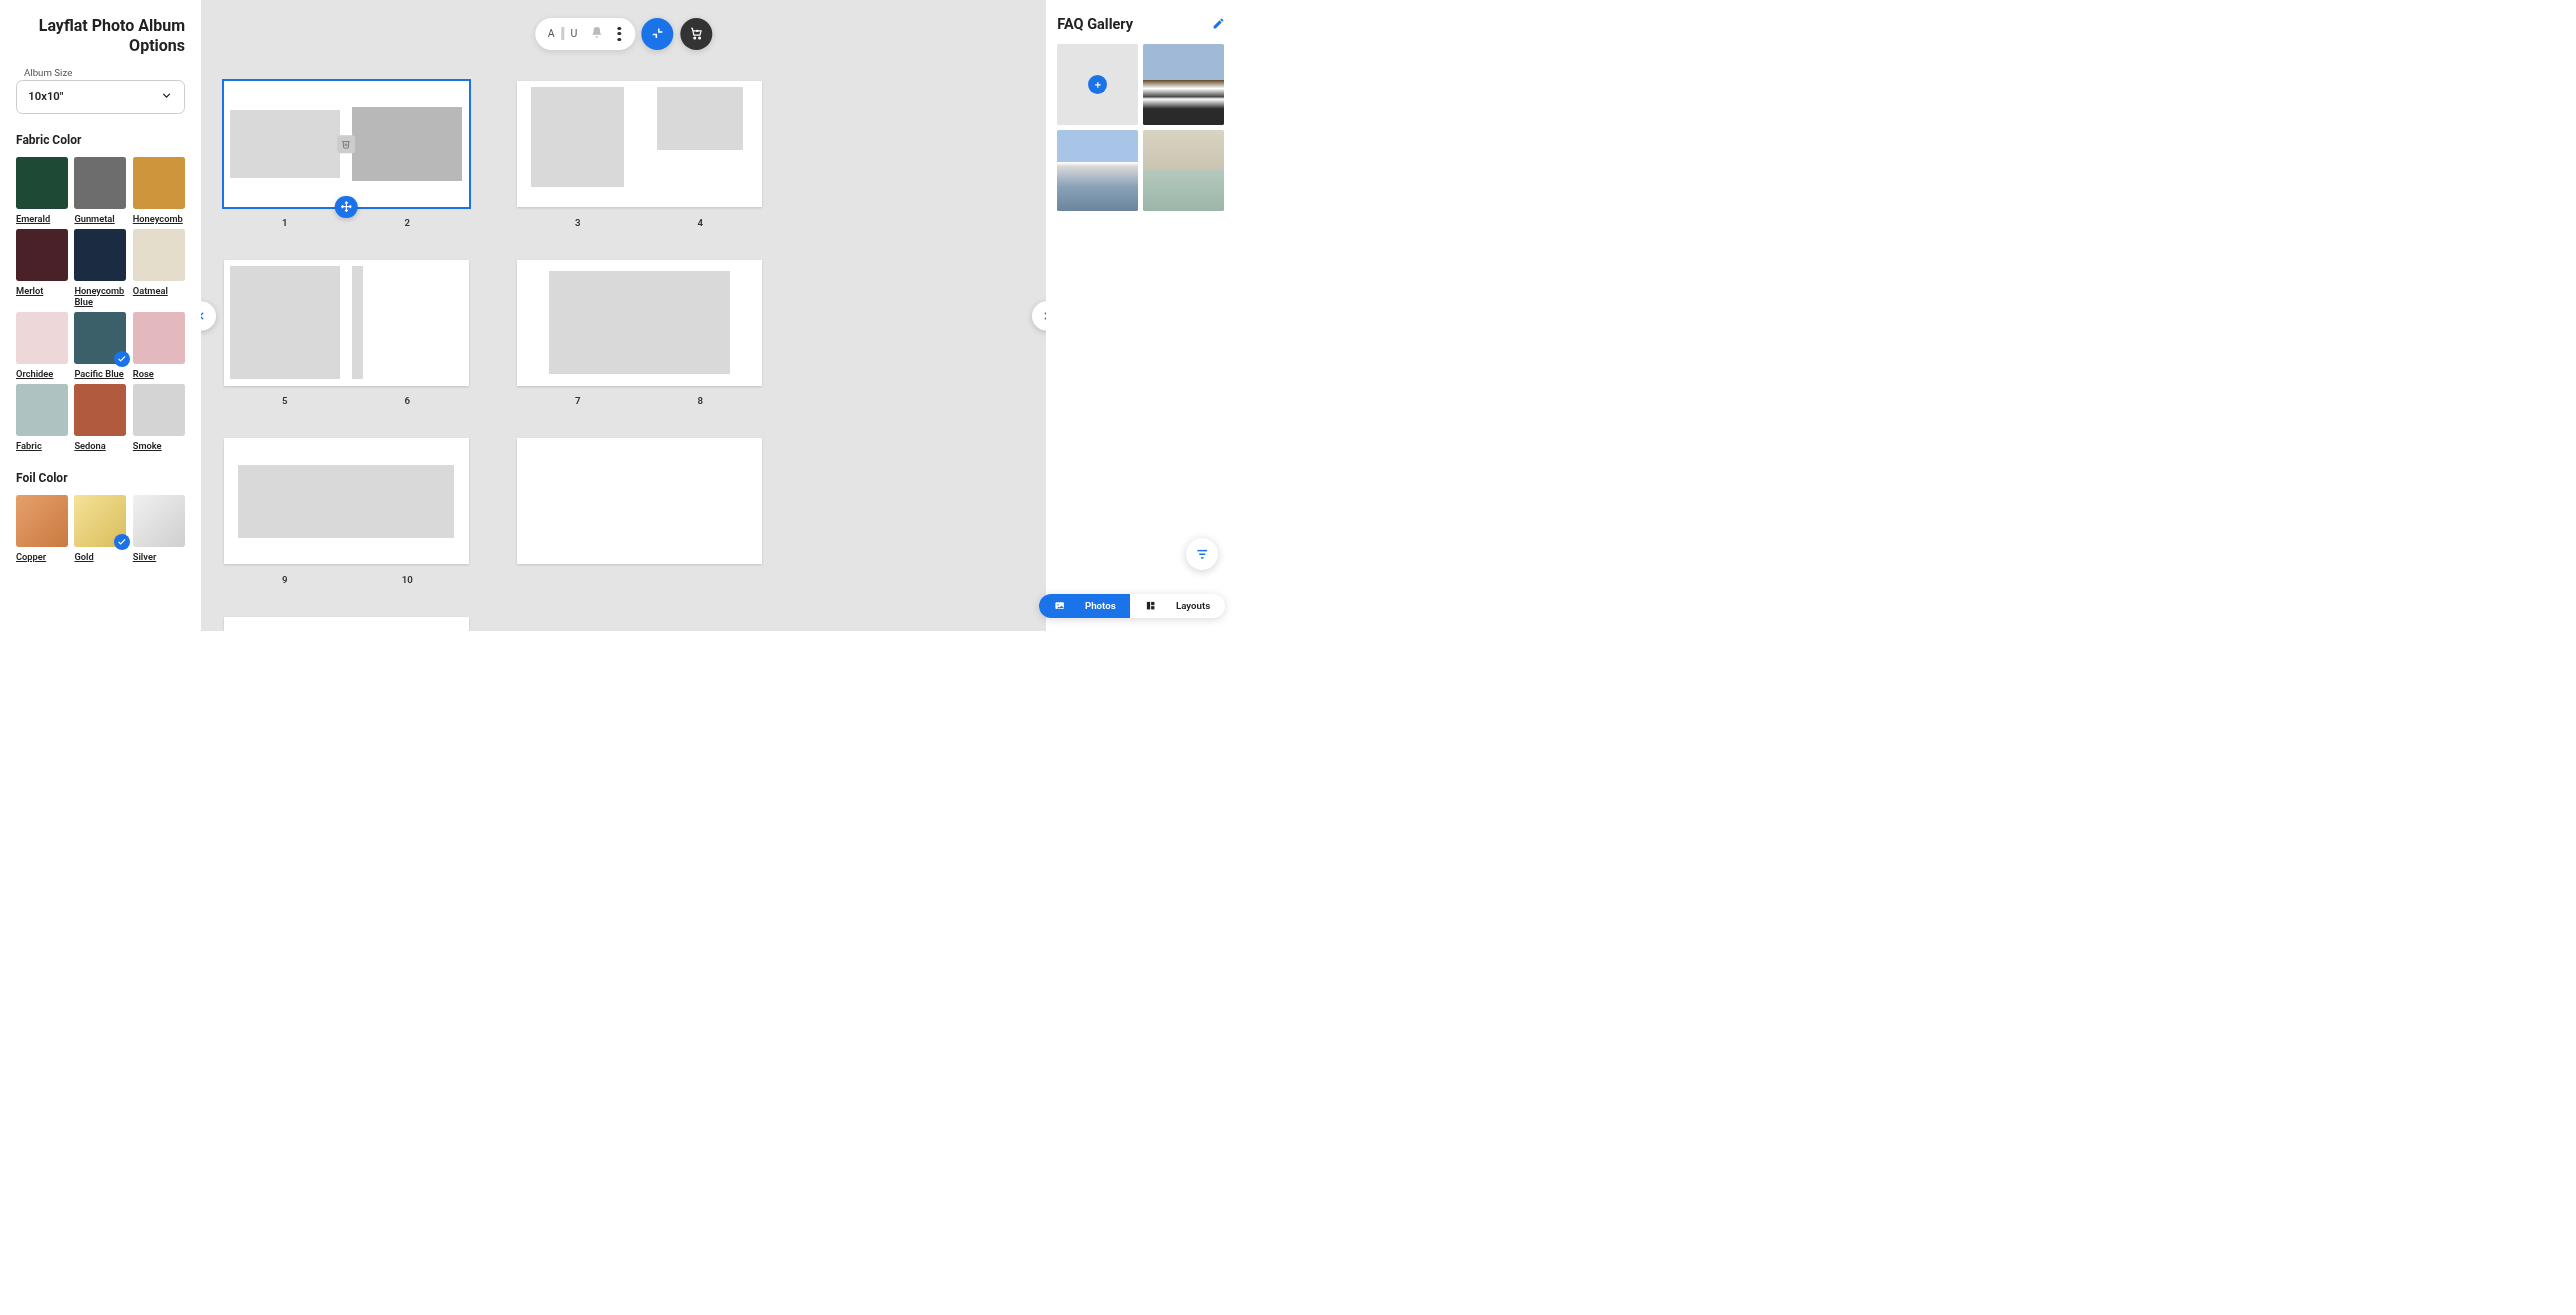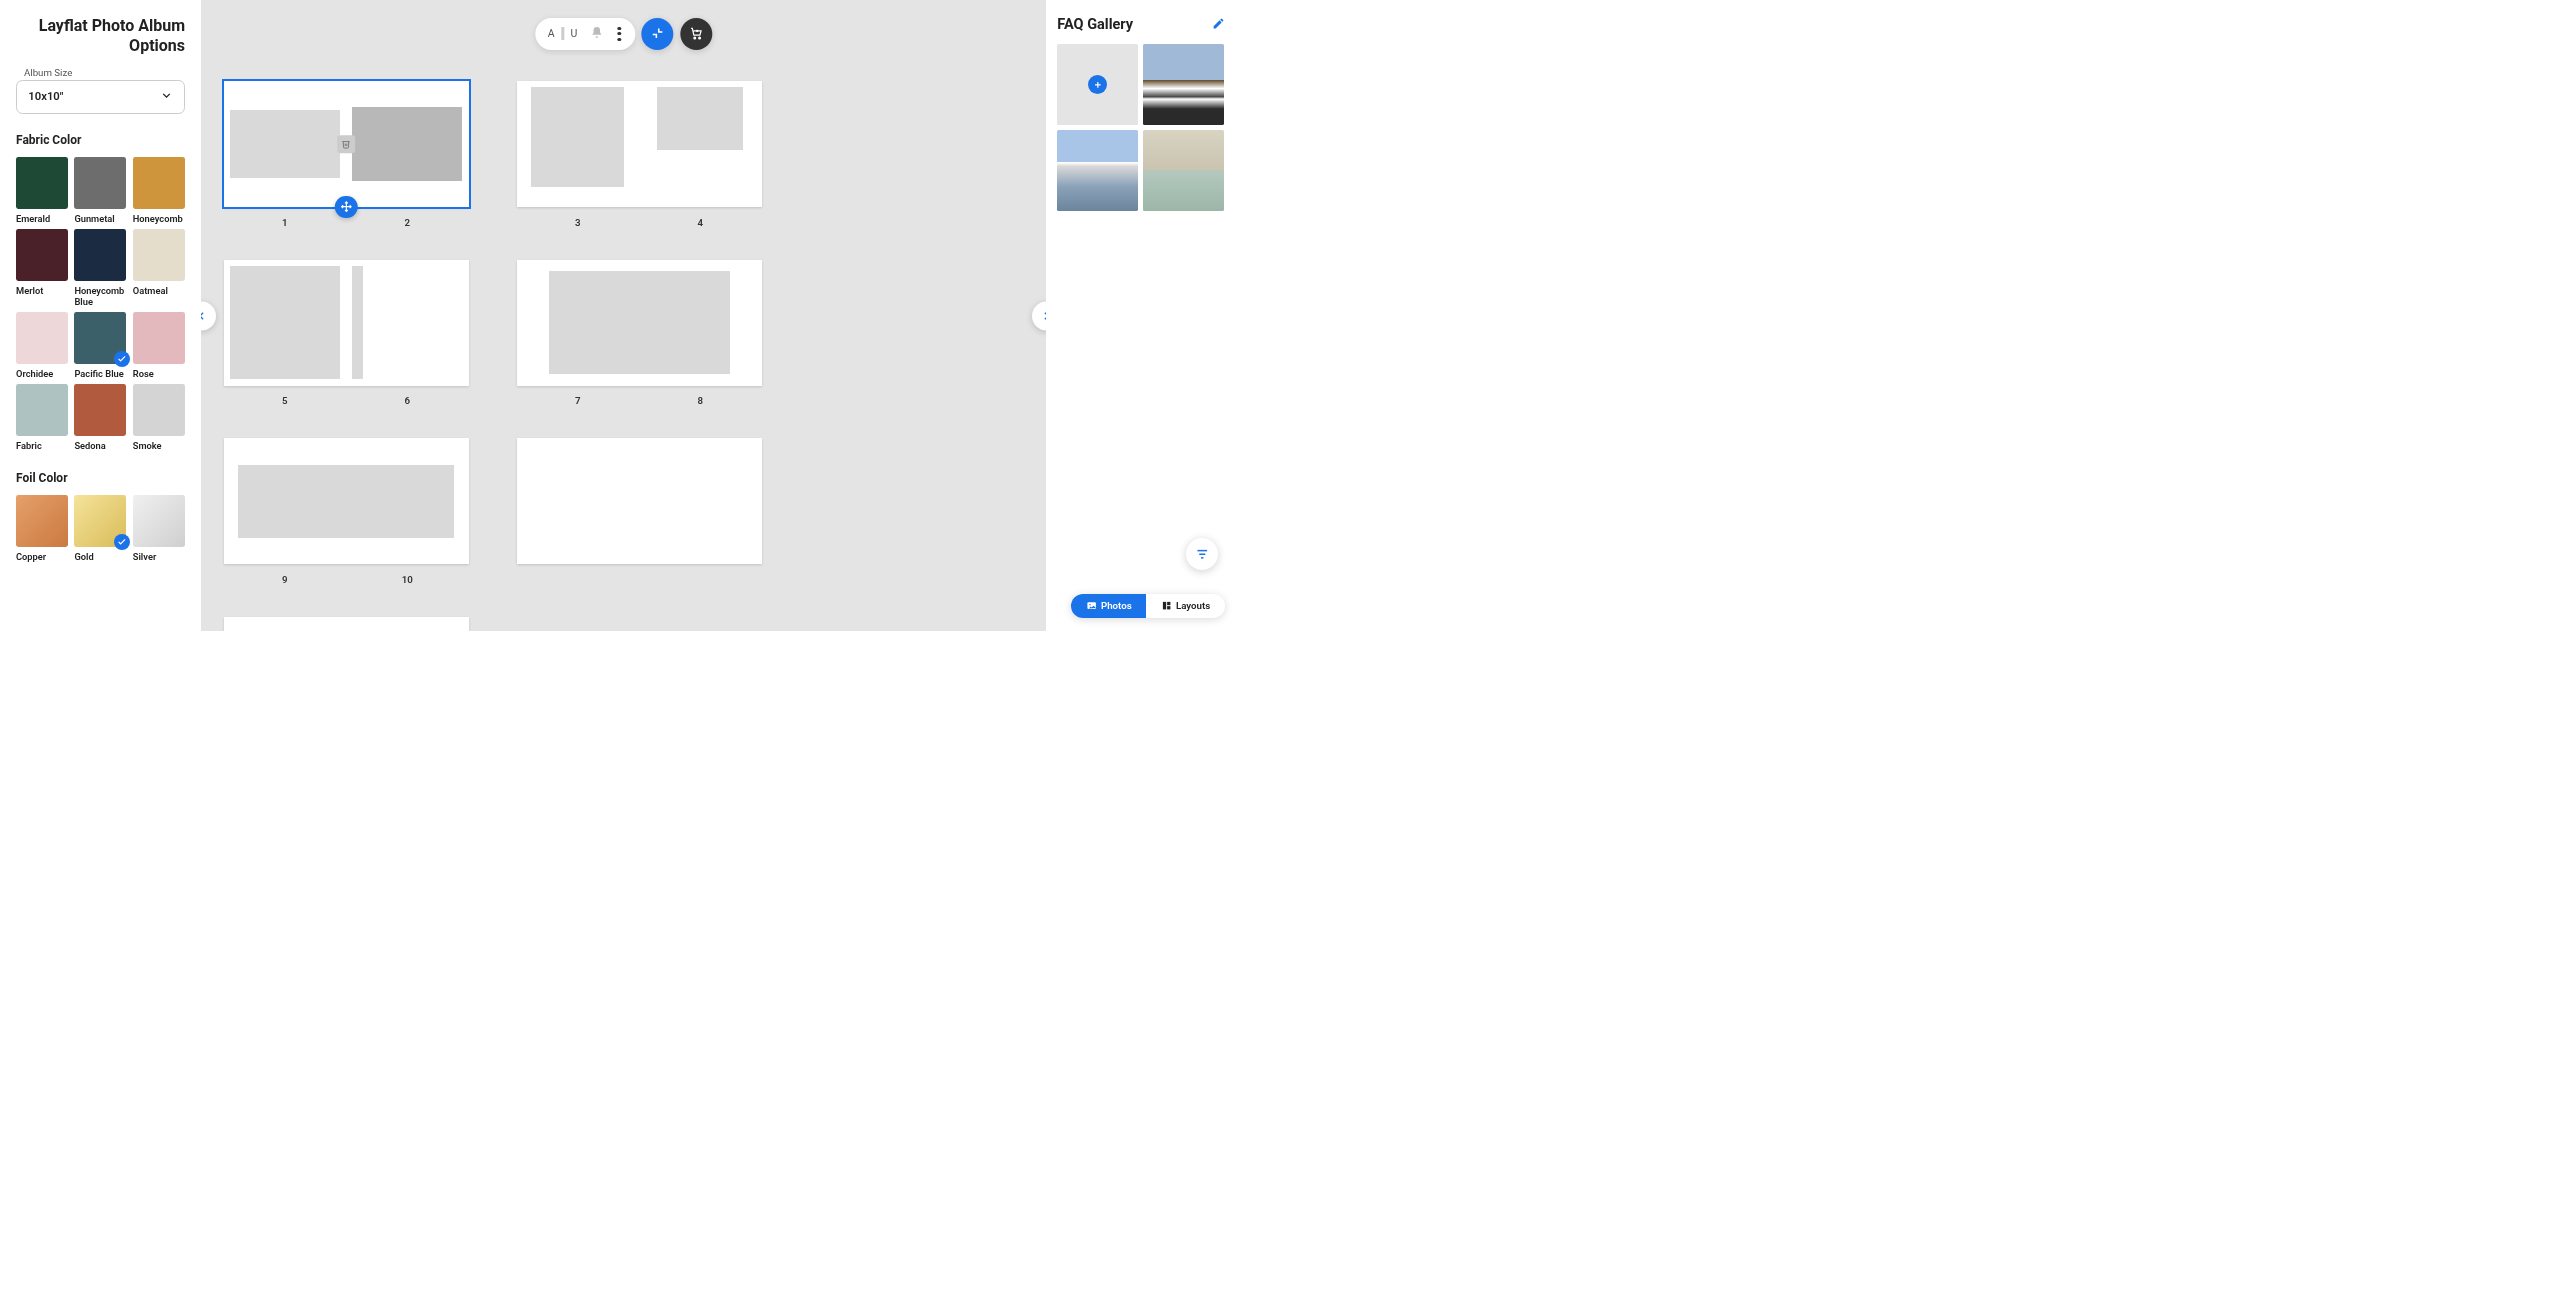--- a/index.html
+++ b/index.html
@@ -7,21 +7,21 @@
 
 .app { display: flex; height: 100%; }
 
 
 .sidebar-left { width: 201px; background: #fff; padding: 16px 16px 16px 16px; overflow-y: auto; }
 .sidebar-title { font-size: 16px; font-weight: 700; line-height: 1.25; margin-bottom: 11.3px; text-align: right; }
 .field-group { margin-bottom: 19.3px; }
 .field-label-sm { font-size: 9.7px; color: #555; margin-bottom: 1.6px; padding-left: 8px; }
 .select { border: 0.8px solid #ccc; border-radius: 6.4px; padding: 8px 11.3px; display: flex; justify-content: space-between; align-items: center; font-size: 11.3px; font-weight: 600; cursor: pointer; }
 .section-heading { font-size: 12px; font-weight: 700; margin-bottom: 9.7px; }
-.swatch-grid { display: flex; flex-wrap: wrap; gap: 4.8px 6.4px; margin-bottom: 19.3px; }
+.swatch-grid { display: flex; flex-wrap: wrap; gap: 4.8px 6.4px; margin-bottom: 19.3px; text-decoration: underline; }
 .swatch-item { width: 52px; display: flex; flex-direction: column; }
 .swatch { width: 52px; height: 52px; border-radius: 2.4px; position: relative; cursor: pointer; }
 .swatch-label { font-size: 9.3px; font-weight: 600; margin-top: 4.8px; color: #222; line-height: 1.15; }
 .swatch-check { position: absolute; right: -3.2px; bottom: -3.2px; width: 16px; height: 16px; border-radius: 50%; background: #1a73e8; display: flex; align-items: center; justify-content: center; color: #fff; }
 .swatch-check svg { width: 9.7px; height: 9.7px; }
 
 
 .canvas-wrap { flex: 1; background: #e4e4e4; position: relative; overflow: hidden; }
 .canvas-scroll { position: absolute; inset: 0; overflow: auto; padding: 81px 22.5px 32px 22.5px; }
 .toolbar { position: absolute; top: 17.7px; left: 50%; transform: translateX(-50%); display: flex; align-items: center; gap: 6.4px; z-index: 10; }
@@ -57,21 +57,21 @@
 
 .sidebar-right { width: 190px; background: #fff; padding: 16px 11.3px; position: relative; }
 .right-header { display: flex; align-items: center; justify-content: space-between; margin-bottom: 11.3px; }
 .right-title { font-size: 14.5px; font-weight: 700; }
 .pencil { color: #1a73e8; cursor: pointer; }
 .gallery-grid { display: flex; flex-wrap: wrap; gap: 4.8px; }
 .gallery-cell { width: 81px; height: 81px; background: #e4e4e4; border-radius: 1.6px; position: relative; cursor: pointer; display:flex; align-items:center; justify-content:center;}
 .gallery-cell.add .plus-badge { width: 19.3px; height: 19.3px; border-radius: 50%; background: #1a73e8; color: #fff; display: flex; align-items: center; justify-content: center; }
 .filter-fab { position: absolute; right: 17.7px; bottom: 61px; width: 32px; height: 32px; border-radius: 50%; background: #fff; box-shadow: 0 1.6px 8px rgba(0,0,0,.18); display: flex; align-items: center; justify-content: center; color: #1a73e8; cursor: pointer; }
 .bottom-toggle { position: absolute; bottom: 13px; right: 11.3px; display: flex; background: #fff; border-radius: 804px; box-shadow: 0 1.6px 8px rgba(0,0,0,.15); overflow: hidden; }
-.toggle-seg { padding: 6.4px 14.5px; font-size: 9.7px; font-weight: 600; display: flex; align-items: center; gap: 4px; cursor: pointer; }
+.toggle-seg { padding: 6.4px 14.5px; font-size: 9.7px; font-weight: 600; display: flex; align-items: center; gap: 20px; cursor: pointer; }
 .toggle-seg.active { background: #1a73e8; color: #fff; }
 
 .chev svg, .bell svg, .pencil svg { width: 13px; height: 13px; }
 </style>
 </head>
 <body>
 
 <div class="app">
 
   <div class="sidebar-left">

